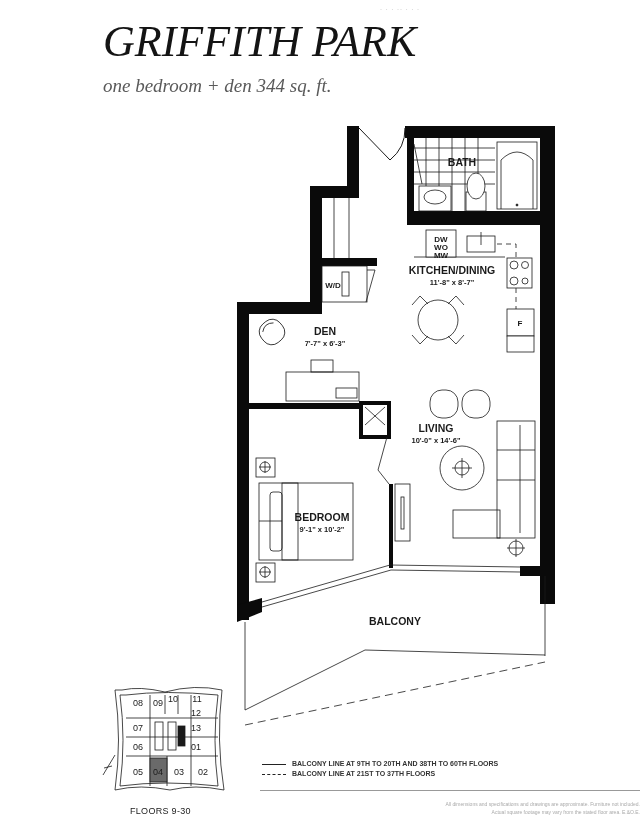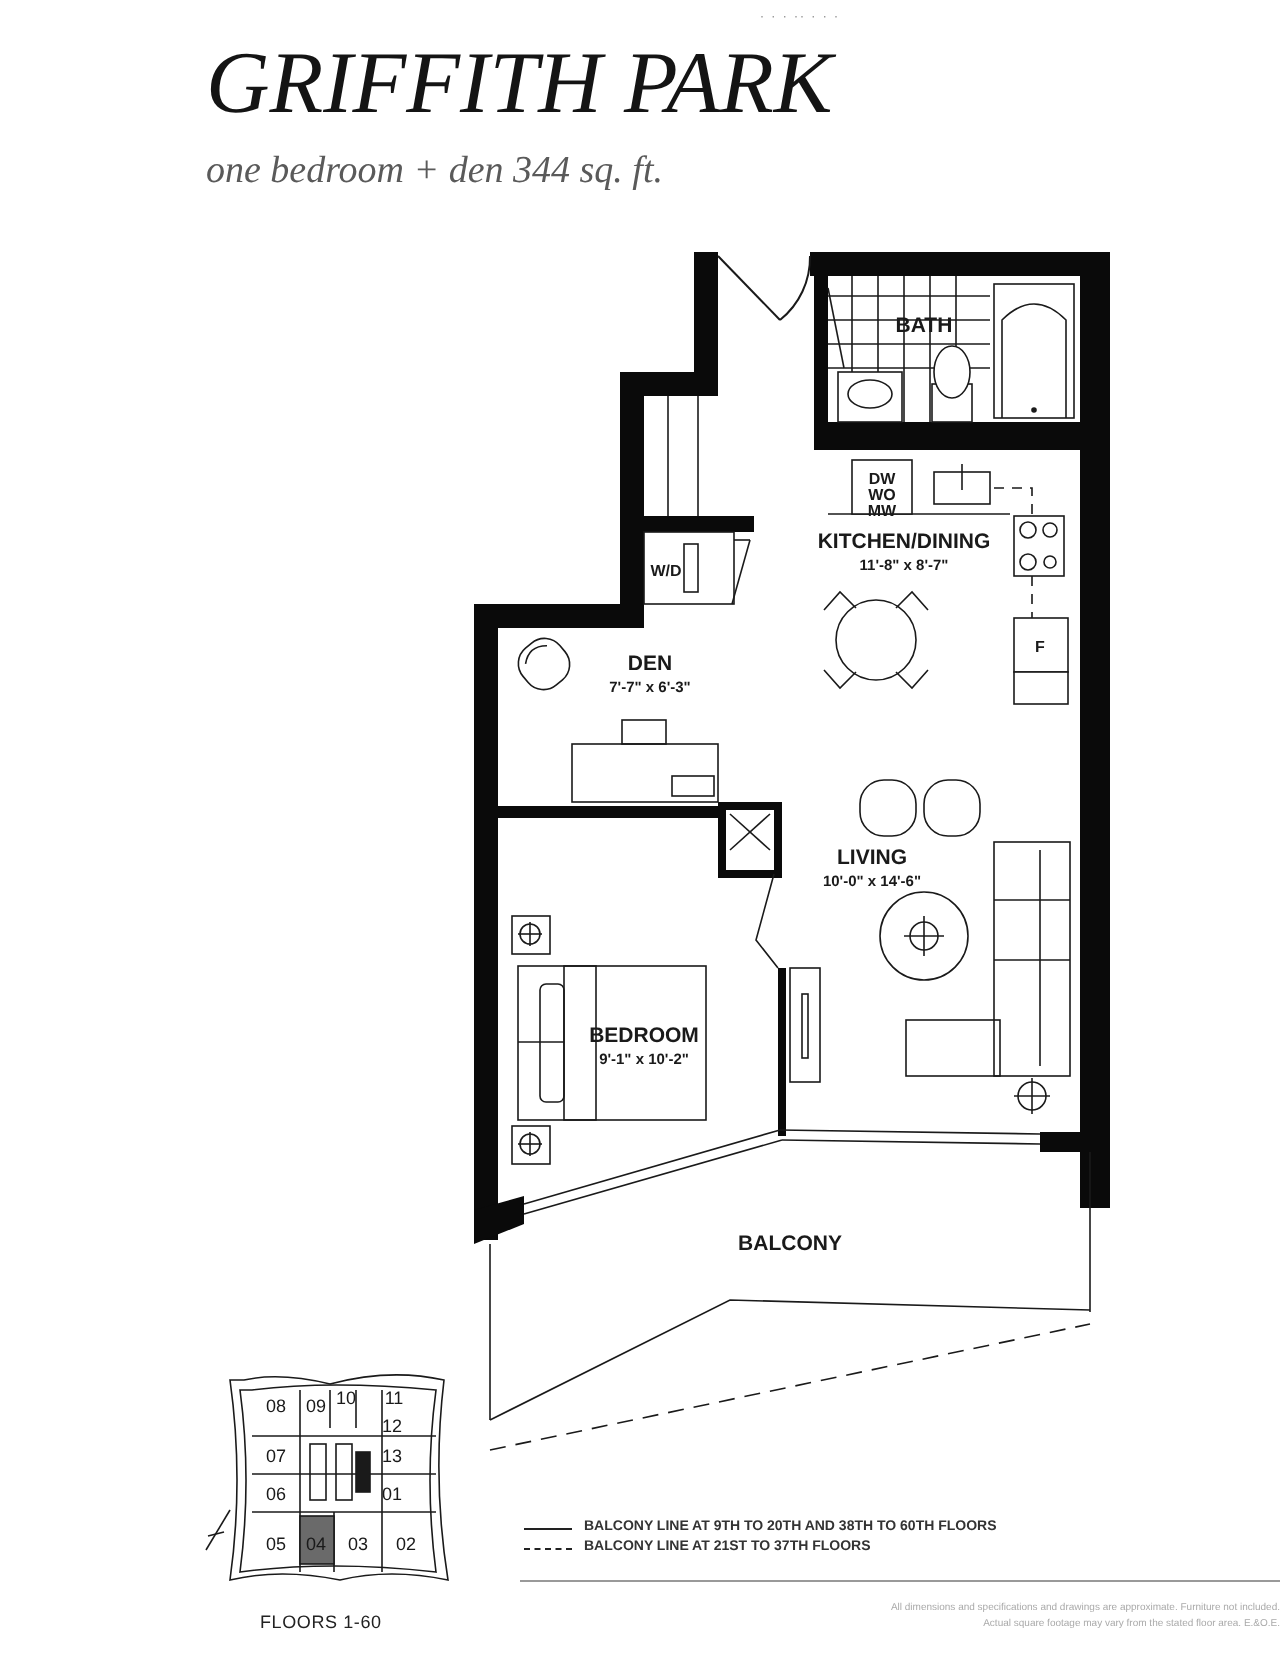--- a/index.html
+++ b/index.html
@@ -250,21 +250,21 @@
     <text class="key-num" x="196" y="731">13</text>
     <text class="key-num" x="138" y="750">06</text>
     <text class="key-num" x="196" y="750">01</text>
     <text class="key-num" x="138" y="775">05</text>
     <text class="key-num" x="158" y="775">04</text>
     <text class="key-num" x="179" y="775">03</text>
     <text class="key-num" x="203" y="775">02</text>
   </g>
 </svg>
 
-<div class="floors-label">FLOORS 1-60</div>
+<div class="floors-label">FLOORS 9-30</div>
 
 <div class="legend">
   <div class="legend-row">
     <span class="legend-line"></span>
     <span>BALCONY LINE AT 9TH TO 20TH AND 38TH TO 60TH FLOORS</span>
   </div>
   <div class="legend-row">
     <span class="legend-line dashed"></span>
     <span>BALCONY LINE AT 21ST TO 37TH FLOORS</span>
   </div>

